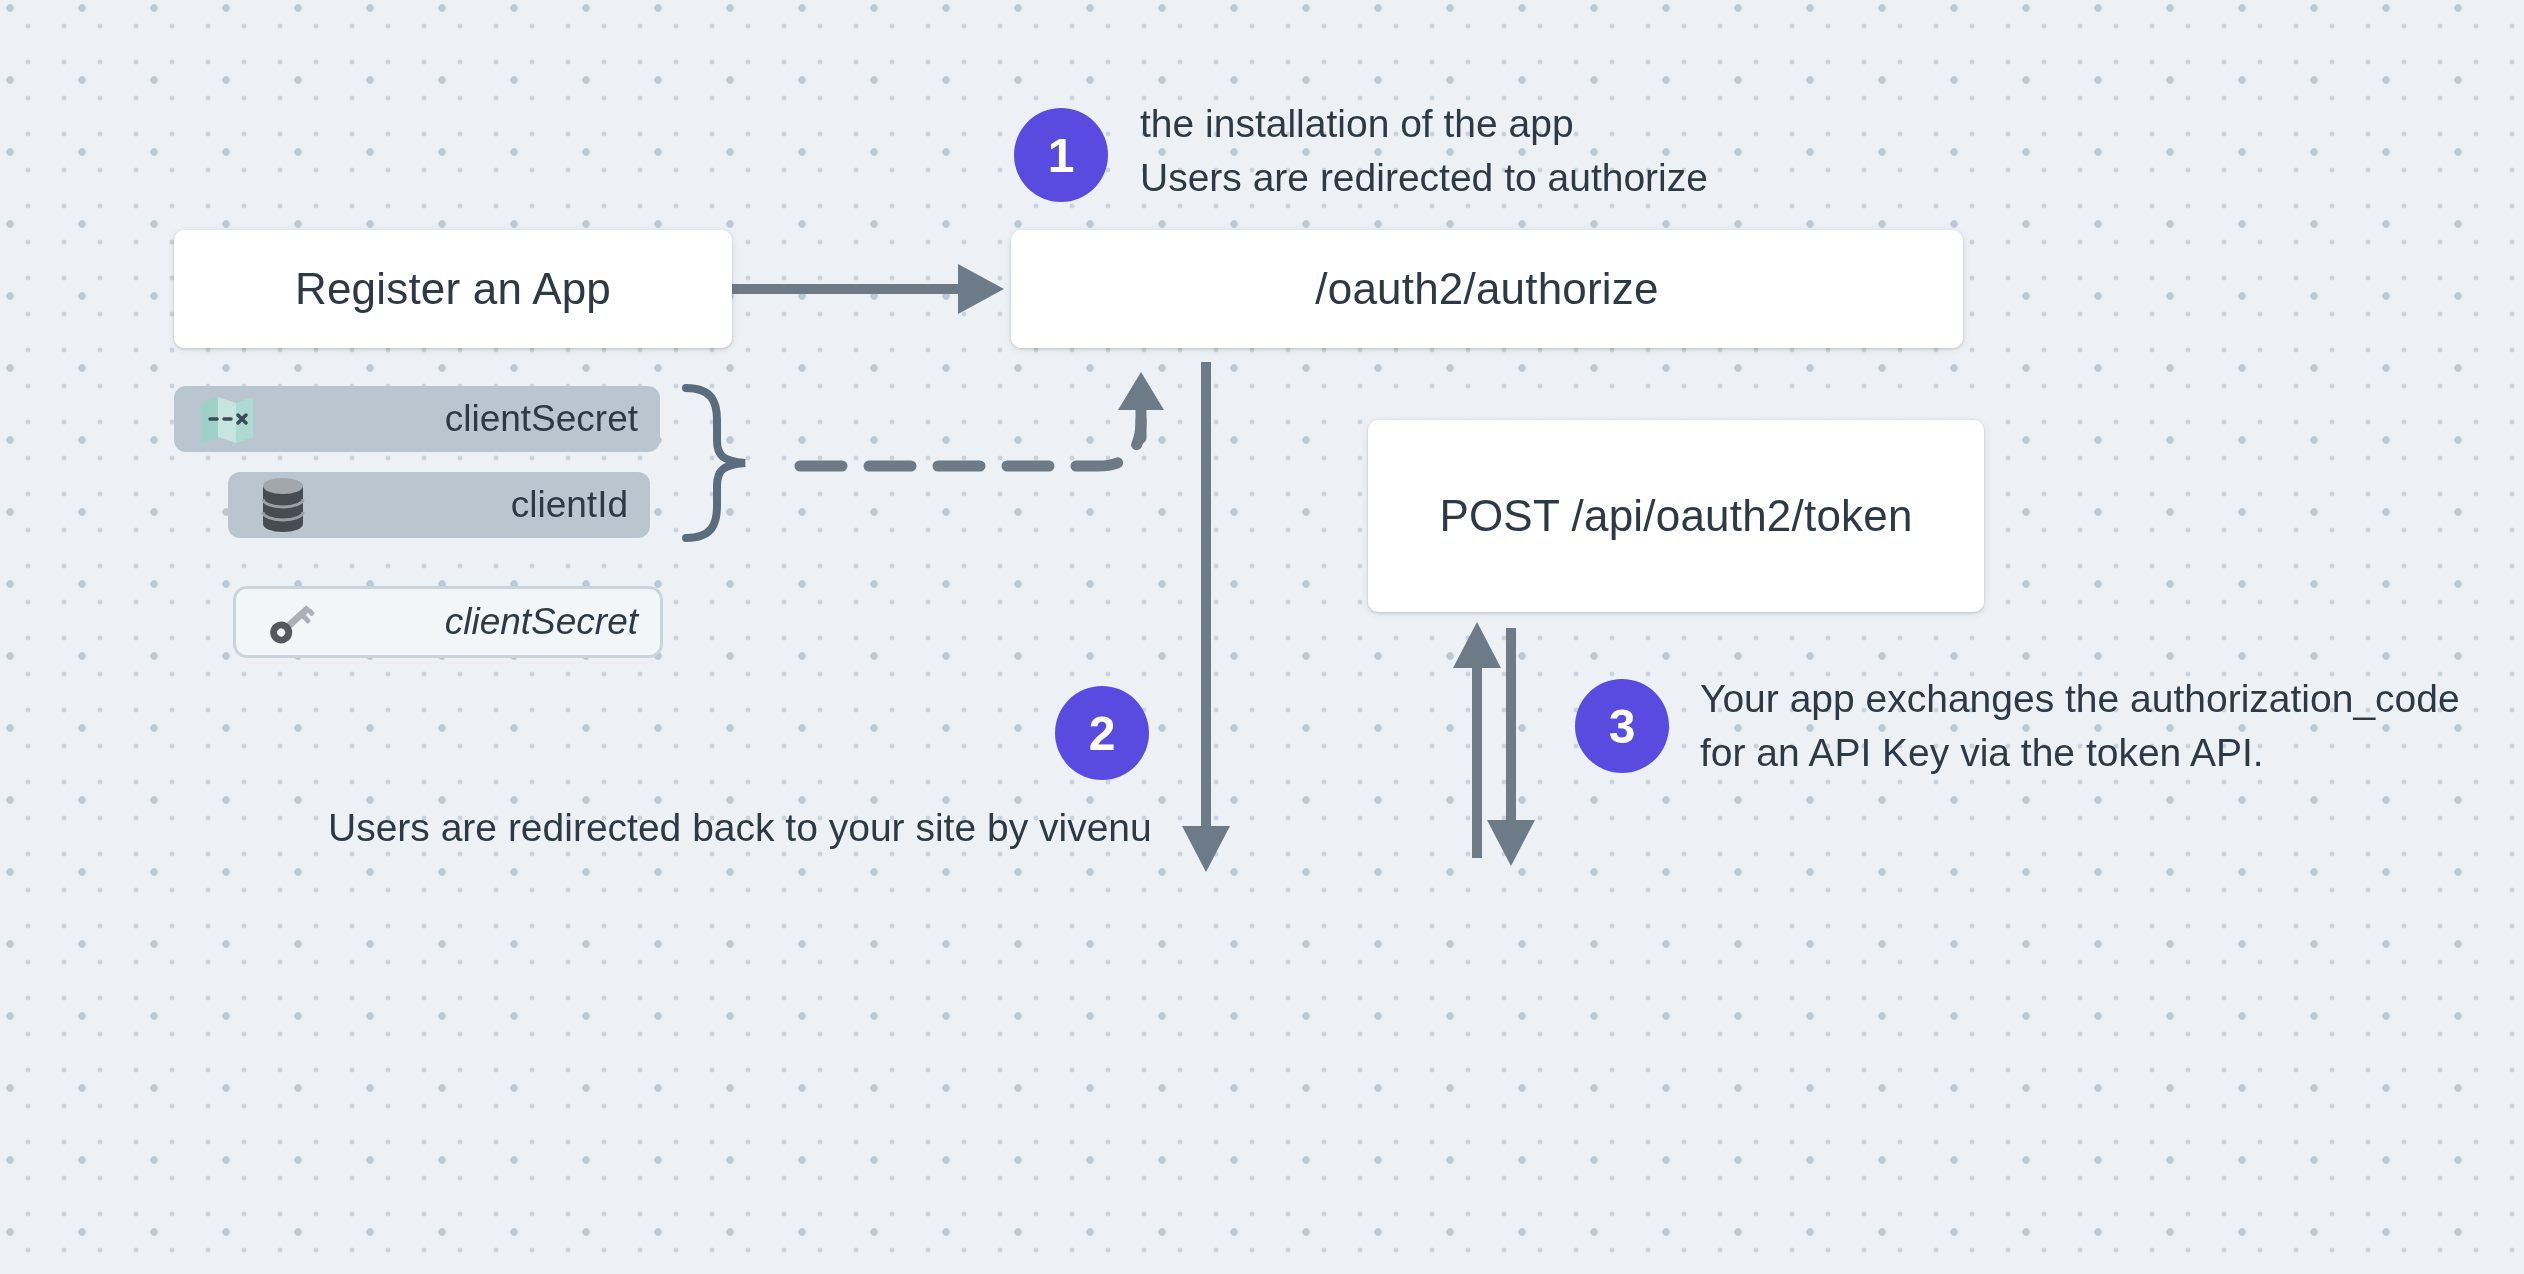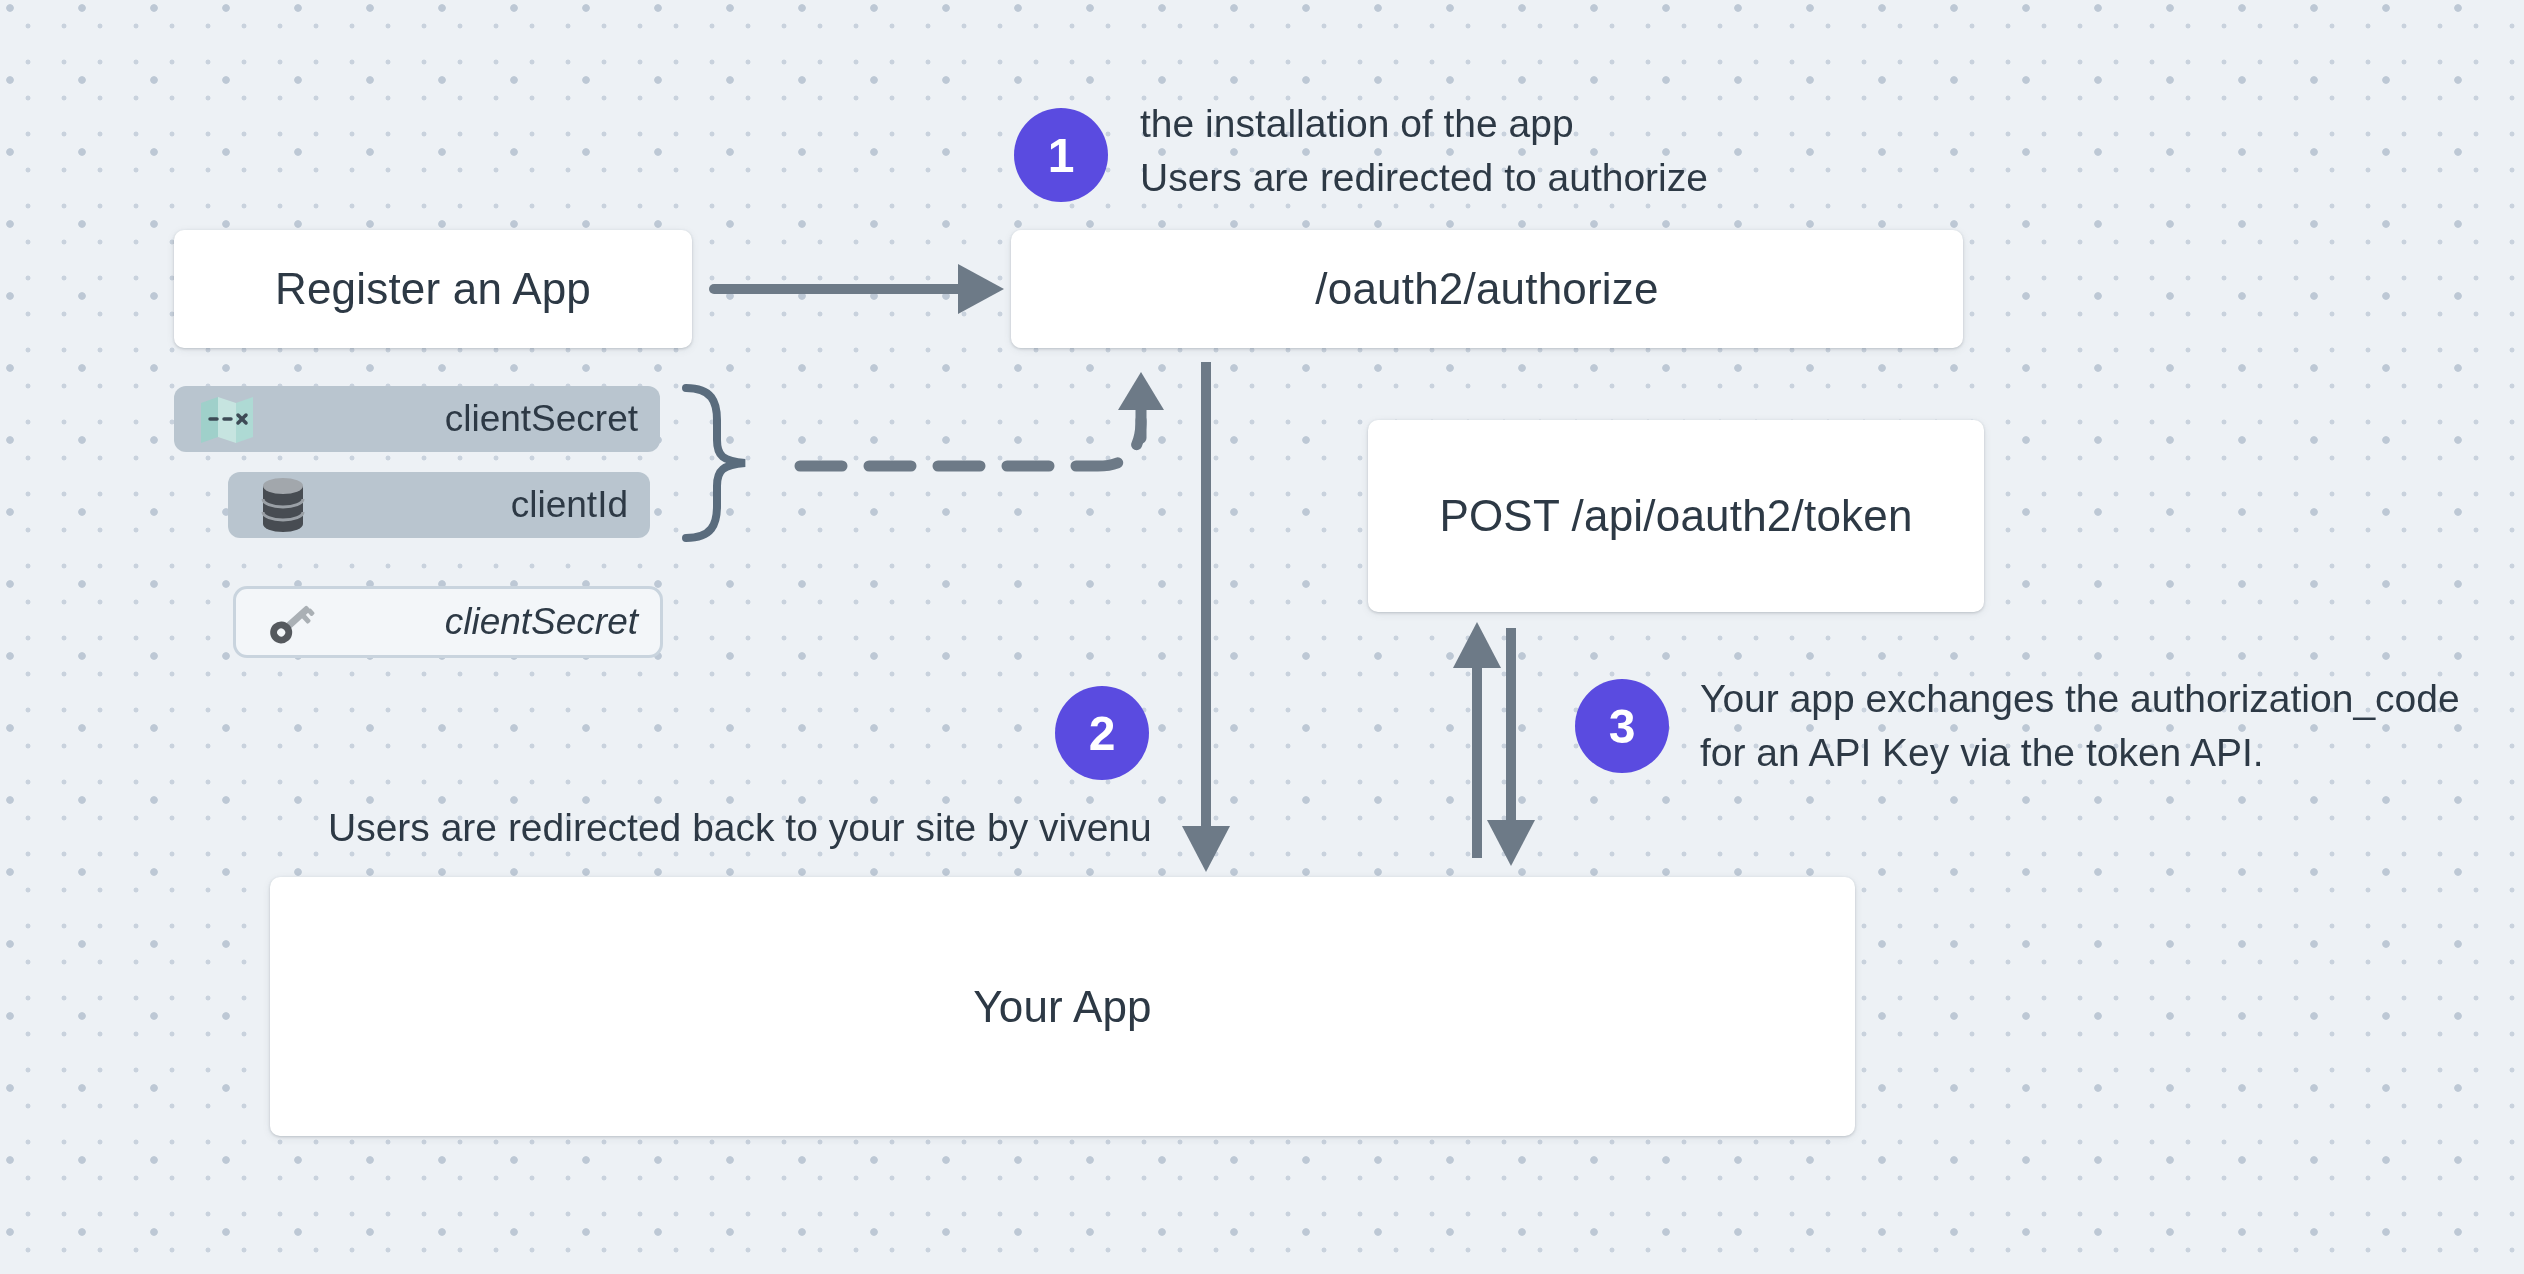--- a/index.html
+++ b/index.html
@@ -27,21 +27,21 @@
     border-radius: 10px;
     box-shadow: 0 1px 3px rgba(40, 52, 66, 0.22), 0 2px 10px rgba(40, 52, 66, 0.07);
     display: flex;
     align-items: center;
     justify-content: center;
     font-size: 44px;
     font-weight: 500;
     letter-spacing: 0.2px;
     color: #2d3945;
   }
-  .node-register  { left: 174px;  top: 230px; width: 518px;  height: 118px; }
+  .node-register  { left: 174px;  top: 230px; width: 558px;  height: 118px; }
   .node-authorize { left: 1011px; top: 230px; width: 952px;  height: 118px; }
   .node-token     { left: 1368px; top: 420px; width: 616px;  height: 192px; }
   .node-yourapp   { left: 270px;  top: 877px; width: 1585px; height: 259px; }
 
   .pill {
     position: absolute;
     height: 66px;
     border-radius: 12px;
     display: flex;
     align-items: center;
@@ -151,23 +151,20 @@
   </div>
 
   <div class="node node-authorize">
     <span>/oauth2/authorize</span>
   </div>
 
   <div class="node node-token">
     <span>POST /api/oauth2/token</span>
   </div>
 
-  <div class="node node-yourapp">
-    <span>Your App</span>
-  </div>
 
   <div class="pill pill-gray pill-callback">
     <span class="icon">
       <svg width="58" height="48" viewBox="0 0 58 48">
         <polygon points="3,8 20,2 20,42 3,48" fill="#9fd0ca"></polygon>
         <polygon points="20,2 38,8 38,48 20,42" fill="#c6e4e0"></polygon>
         <polygon points="38,8 55,2 55,42 38,48" fill="#aedad4"></polygon>
         <g stroke="#3d4a55" stroke-width="3.5" stroke-linecap="round">
           <line x1="12" y1="24" x2="19" y2="24"></line>
           <line x1="26" y1="24" x2="33" y2="24"></line>

